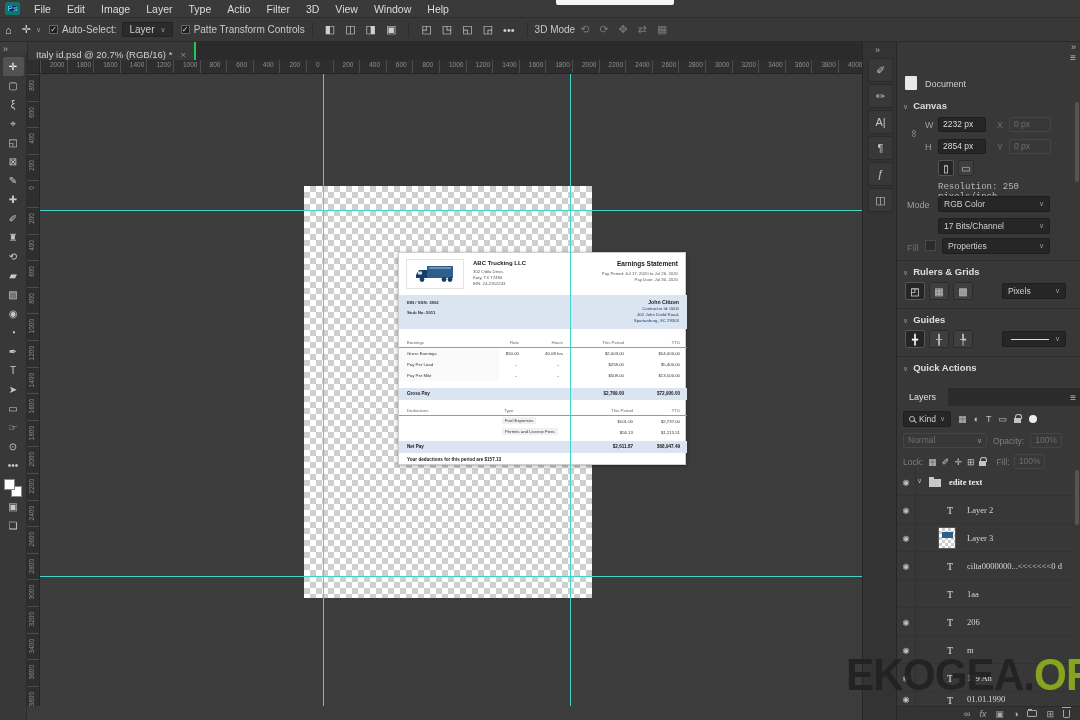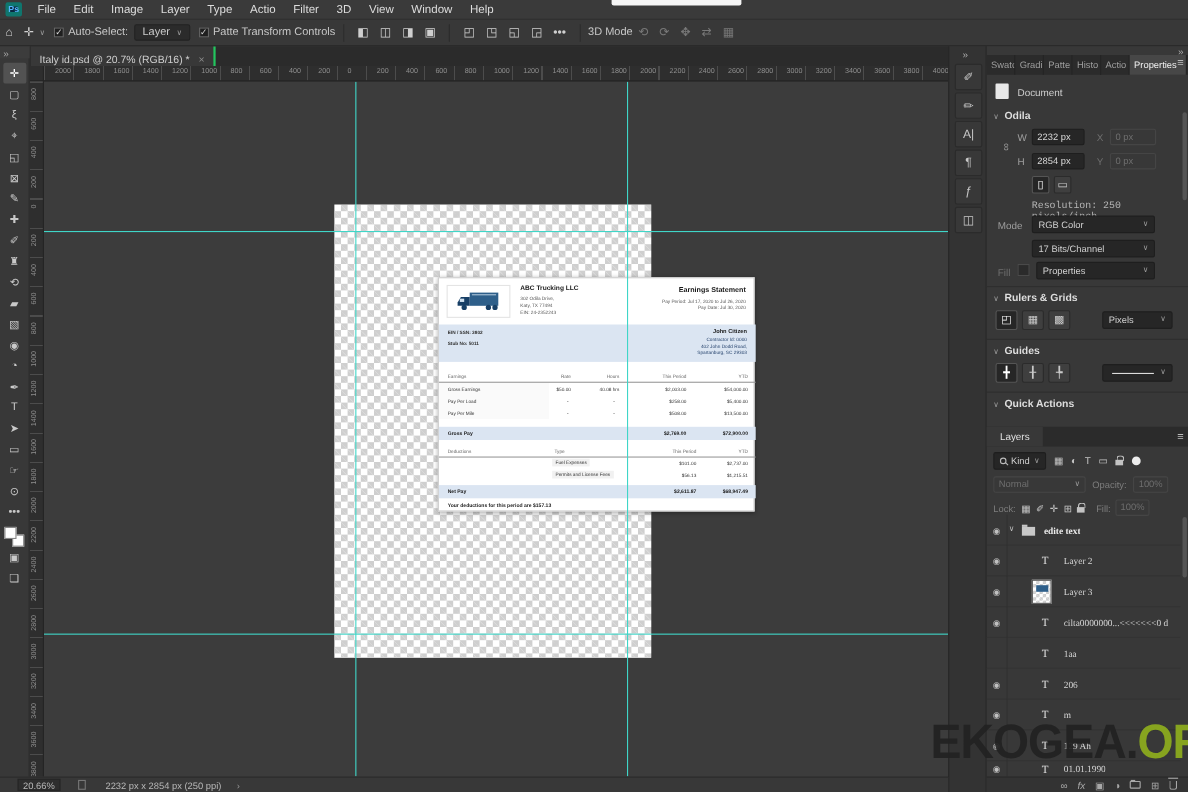--- a/index.html
+++ b/index.html
@@ -436,35 +436,27 @@
     <span class="strip-ico" style="top:16px;">✐</span>
     <span class="strip-ico" style="top:42px;">✏</span>
     <span class="strip-ico" style="top:68px;">A|</span>
     <span class="strip-ico" style="top:94px;">¶</span>
     <span class="strip-ico" style="top:120px;">ƒ</span>
     <span class="strip-ico" style="top:146px;">◫</span>
   </div>
 
   <div id="dock" class="abs">
     <span class="dbl-chev" style="right:4px; top:0;">»</span>
-    <div id="ptabs">
-      <span class="ptab">Swatc</span>
-      <span class="ptab">Gradi</span>
-      <span class="ptab">Patte</span>
-      <span class="ptab">Histo</span>
-      <span class="ptab">Actio</span>
-      <span class="ptab active">Properties</span>
-    </div>
     <span class="hamb">≡</span>
 
     <span class="abs" style="left:8px; top:34px; width:12px; height:14px; background:#e8e8e8; border-radius:1px;"></span>
     <span class="plabel" style="left:28px; top:37px; color:#cfcfcf;">Document</span>
 
     <div class="sec-h" style="left:6px; top:58px;">
-      <span class="chev-s">∨</span><span>Odila</span>
+      <span class="chev-s">∨</span><span>Canvas</span>
     </div>
 
     <span class="abs" style="left:14px; top:86px; color:#999; font-size:10px; transform:rotate(90deg);">∞</span>
     <span class="plabel" style="left:28px; top:78px;">W</span>
     <span class="pfield" style="left:41px; top:75px; width:48px;">2232 px</span>
     <span class="plabel" style="left:100px; top:78px; color:#6e6e6e;">X</span>
     <span class="pfield dis" style="left:112px; top:75px; width:42px;">0 px</span>
     <span class="plabel" style="left:28px; top:100px;">H</span>
     <span class="pfield" style="left:41px; top:97px; width:48px;">2854 px</span>
     <span class="plabel" style="left:100px; top:100px; color:#6e6e6e;">Y</span>
@@ -616,24 +608,18 @@
       <span class="bico">∞</span>
       <span class="bico" style="font-style:italic;">fx</span>
       <span class="bico">▣</span>
       <span class="bico">◑</span>
       <span class="folder2"></span>
       <span class="bico">⊞</span>
       <span class="trash"></span>
     </div>
   </div>
 
-  <div id="statusbar" class="abs">
-    <span id="status-zoombox">20.66%</span>
-    <span class="docico"></span>
-    <span id="status-dims">2232 px x 2854 px (250 ppi)</span>
-    <span id="status-arrow">›</span>
-  </div>
 
   <div id="watermark" class="abs">
     <span id="wm-dark">EKOGEA.</span><span id="wm-green">ORG</span>
   </div>
 
 </div>
 
 </body></html>

